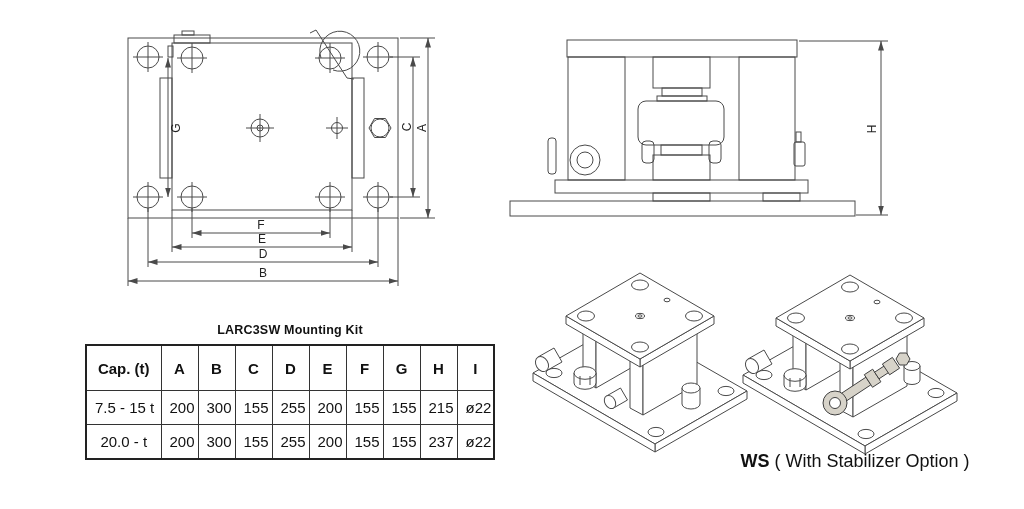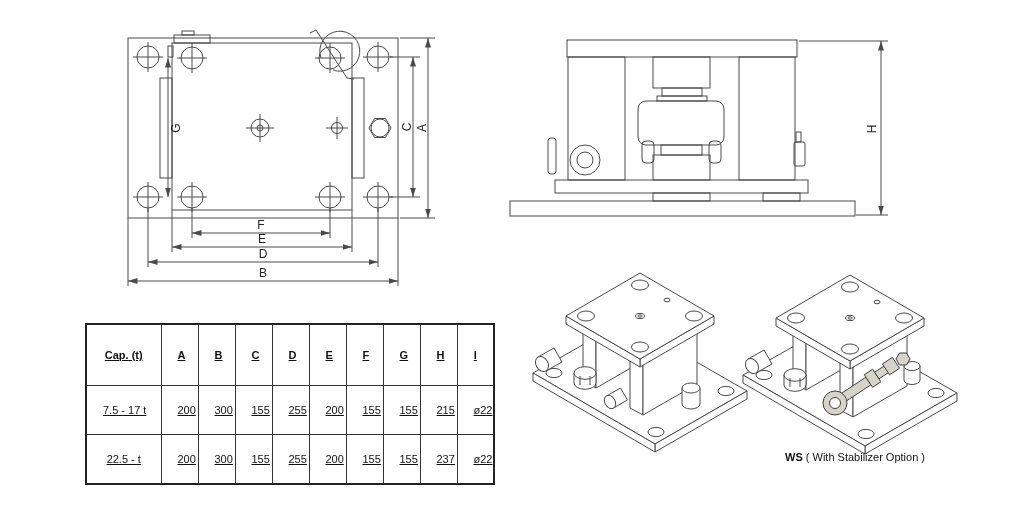--- a/index.html
+++ b/index.html
@@ -5,25 +5,25 @@
   html,body{margin:0;padding:0;background:#fff;}
   .canvas{position:relative;width:1024px;height:509px;background:#ffffff;overflow:hidden;
           font-family:"Liberation Sans",sans-serif;color:#111;}
   .abs{position:absolute;}
   svg text{font-family:"Liberation Sans",sans-serif;font-size:12px;fill:#222;}
   
   .tbl-wrap{position:absolute;left:85px;top:323px;width:410px;}
   .tbl-title{text-align:center;font-size:12.5px;font-weight:bold;margin:0 0 7px 0;letter-spacing:.2px;}
   table.kit{border-collapse:collapse;width:410px;table-layout:fixed;border:2px solid #222;}
   table.kit th,table.kit td{border:1px solid #333;text-align:center;vertical-align:middle;
-        font-size:11px;padding:16px;overflow:hidden;white-space:nowrap;text-decoration:underline;}
+        font-size:15px;padding:8px;overflow:hidden;white-space:nowrap;}
   table.kit th{height:28px;font-weight:bold;}
   table.kit td{height:16px;font-weight:normal;}
   .ws-caption{position:absolute;left:715px;top:451px;width:280px;text-align:center;
-        font-size:11px;color:#111;}
+        font-size:18px;color:#111;}
   .ws-caption b{font-weight:bold;}
 </style>
 </head>
 <body>
 
 <div class="canvas">
 
   <svg class="abs" style="left:110px;top:5px" width="340" height="300" viewBox="0 0 340 300">
     <defs>
       <marker id="ar1" markerWidth="11" markerHeight="8" refX="9.5" refY="4" orient="auto-start-reverse" markerUnits="userSpaceOnUse">
@@ -298,20 +298,21 @@
         <polygon points="24.6,-19.8 35.5,-26.9 39.9,-20.3 29,-13.2"></polygon>
         <polygon points="32.4,-28 42.4,-34.6 49.6,-23.8 39.6,-17.2"></polygon>
         <polygon points="60,-33 56.5,-27 49.5,-27 46,-33 49.5,-39 56.5,-39"></polygon>
         <circle cx="-15" cy="11" r="12"></circle>
         <circle cx="-15" cy="11" r="5.5" fill="#ffffff"></circle>
       </g>
     </g>
   </svg>
 
   <div class="tbl-wrap">
+    <div class="tbl-title">LARC3SW Mounting Kit</div>
     <table class="kit">
       <colgroup>
         <col style="width:75px">
           <col>
           <col>
           <col>
           <col>
           <col>
           <col>
           <col>
@@ -325,33 +326,33 @@
         <th>B</th>
         <th>C</th>
         <th>D</th>
         <th>E</th>
         <th>F</th>
         <th>G</th>
         <th>H</th>
         <th>I</th>
       </tr>
       <tr>
-        <td>7.5 - 17 t</td>
+        <td>7.5 - 15 t</td>
         <td>200</td>
         <td>300</td>
         <td>155</td>
         <td>255</td>
         <td>200</td>
         <td>155</td>
         <td>155</td>
         <td>215</td>
         <td>ø22</td>
       </tr>
       <tr>
-        <td>22.5 - t</td>
+        <td>20.0 - t</td>
         <td>200</td>
         <td>300</td>
         <td>155</td>
         <td>255</td>
         <td>200</td>
         <td>155</td>
         <td>155</td>
         <td>237</td>
         <td>ø22</td>
       </tr>

